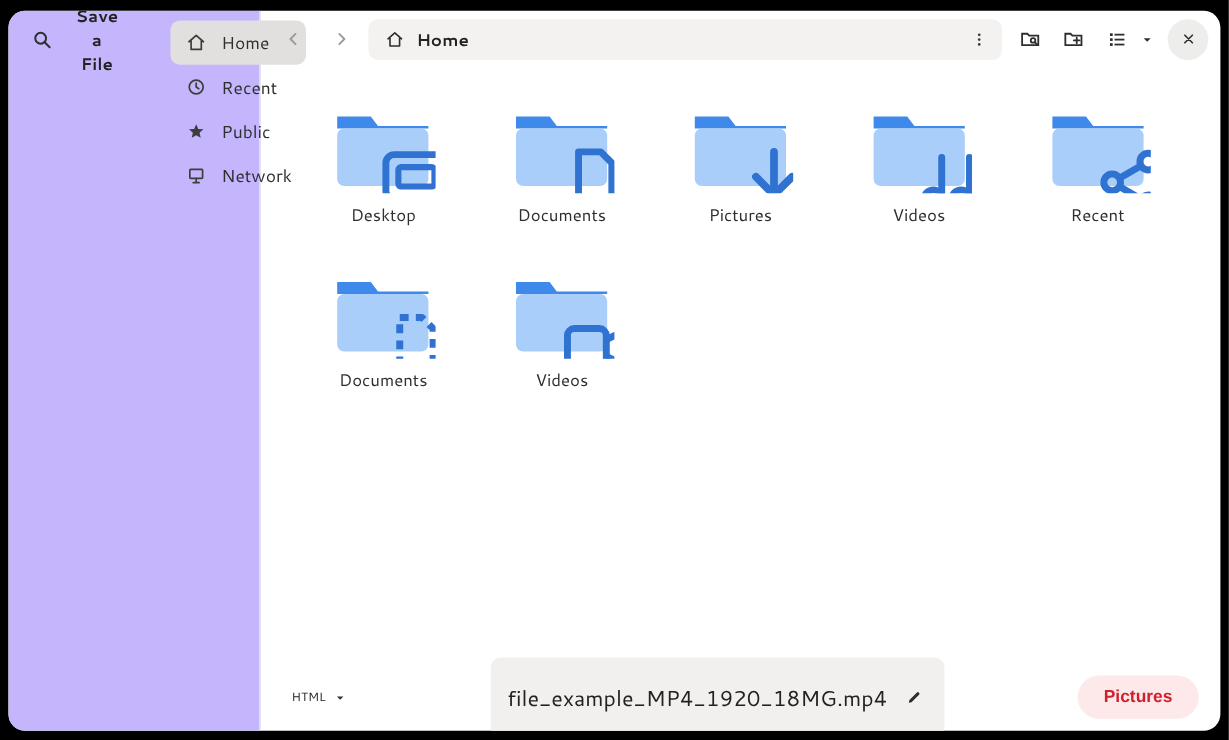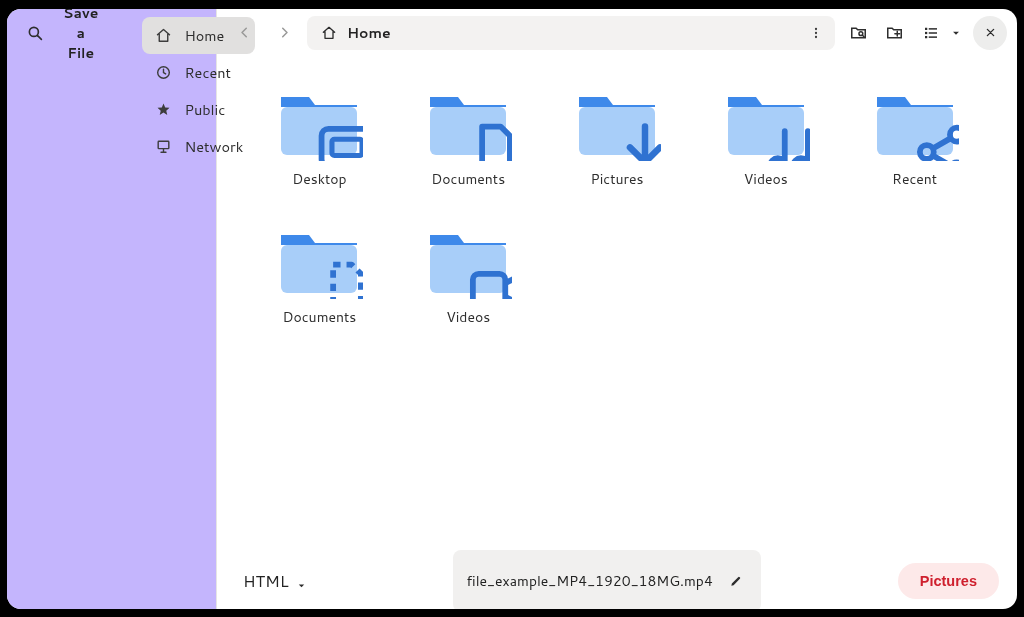--- a/index.html
+++ b/index.html
@@ -151,34 +151,34 @@
       display: flex;
       align-items: center;
       padding: 0 18px;
       gap: 12px;
     }
     .format-selector {
       display: flex;
       align-items: flex-end;
       gap: 6px;
       cursor: pointer;
-      font-size: 16px;
+      font-size: 10px;
       color: #222;
       padding: 6px 8px;
       border-radius: 6px;
     }
     .footer-spacer { flex: 1; }
     .filename-bar {
       display: flex;
       align-items: center;
       gap: 12px;
       background: #f1f0ef;
       border-radius: 8px;
       padding: 20px 14px;
-      font-size: 14px;
+      font-size: 18px;
       color: #222;
     }
     .filename-edit {
       width: 22px;
       height: 22px;
       display: flex;
       align-items: center;
       justify-content: center;
       cursor: pointer;
     }

